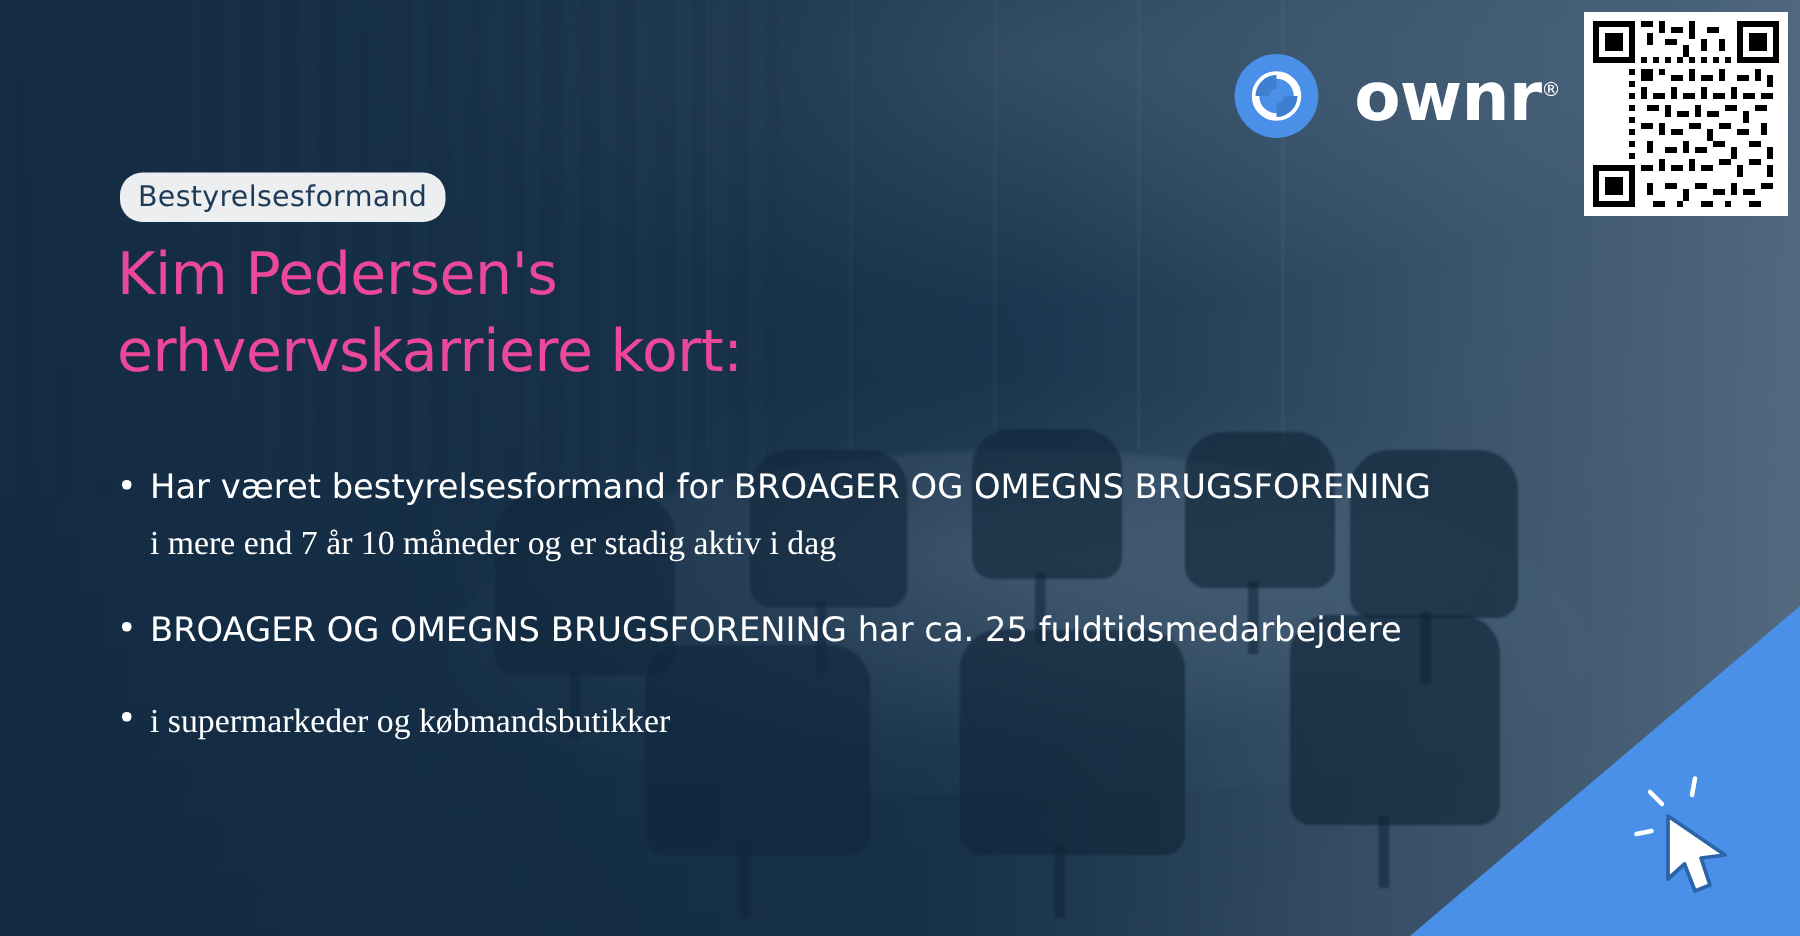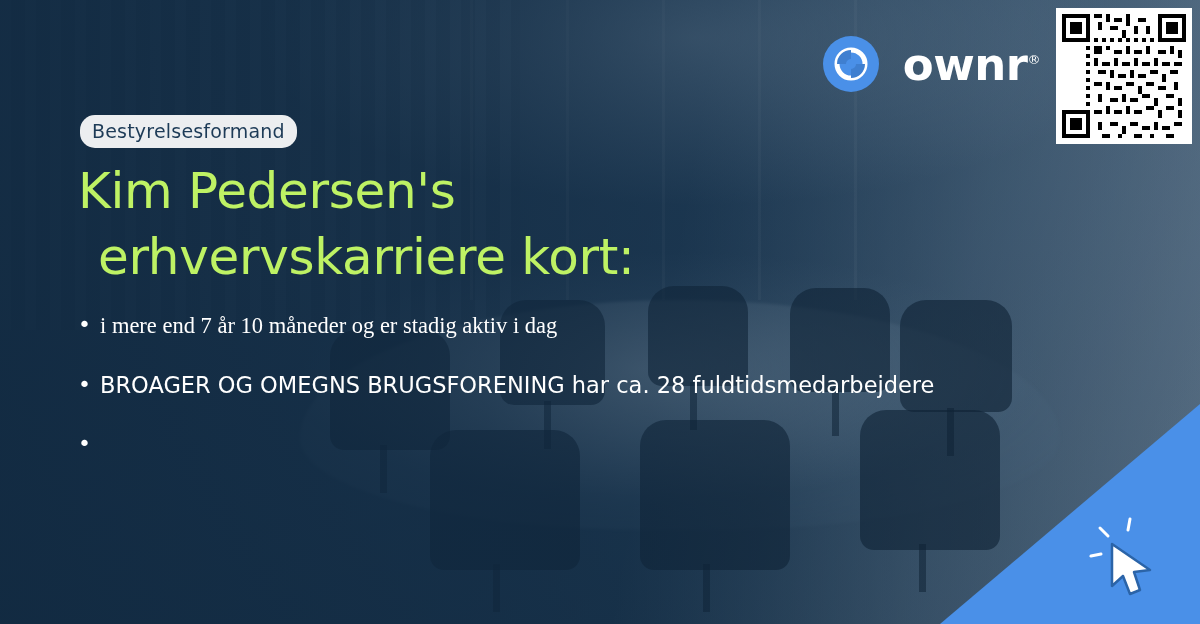--- a/index.html
+++ b/index.html
@@ -144,27 +144,27 @@
     background: rgba(255,255,255,0.92);
     color: #1d3b57;
     font-size: 19px;
     padding: 5px 12px 6px 12px;
     border-radius: 15px;
     letter-spacing: 0.2px;
   }
   .title {
     position: absolute;
     left: 78px; top: 158px;
-    color: #bef264;
-    font-size: 50px;
+    color: #ec4899;
+    font-size: 39px;
     line-height: 1.32;
     font-weight: normal;
     letter-spacing: -0.3px;
   }
-  .title .line2 { display: block; margin-left: 20px; }
+  .title .line2 { display: block; }
   .bullets {
     position: absolute;
     left: 78px; top: 308px;
     width: 1010px;
     color: #ffffff;
     font-size: 22.5px;
     line-height: 1.58;
   }
   .bullet {
     display: flex;
@@ -338,34 +338,36 @@
     <h1 class="title">
       <span>Kim Pedersen's</span>
       <span class="line2">erhvervskarriere kort:</span>
     </h1>
 
     <div class="bullets">
 
       <div class="bullet">
         <span class="dot">•</span>
         <span class="txt">
+          <span>Har været bestyrelsesformand for BROAGER OG OMEGNS BRUGSFORENING</span>
           <span class="l2">i mere end 7 år 10 måneder og er stadig aktiv i dag</span>
         </span>
       </div>
 
       <div class="bullet">
         <span class="dot">•</span>
         <span class="txt">
-          <span>BROAGER OG OMEGNS BRUGSFORENING har ca. 28 fuldtidsmedarbejdere</span>
+          <span>BROAGER OG OMEGNS BRUGSFORENING har ca. 25 fuldtidsmedarbejdere</span>
         </span>
       </div>
 
       <div class="bullet">
         <span class="dot">•</span>
         <span class="txt">
+          <span class="l2">i supermarkeder og købmandsbutikker</span>
         </span>
       </div>
 
     </div>
 
     <div class="corner-triangle"></div>
     <span class="cursor">
       <svg width="84" height="84" viewBox="0 0 84 84" aria-hidden="true">
         <g stroke="#ffffff" stroke-width="3" stroke-linecap="round" fill="none">
           <line x1="20" y1="22" x2="12" y2="14"></line>

